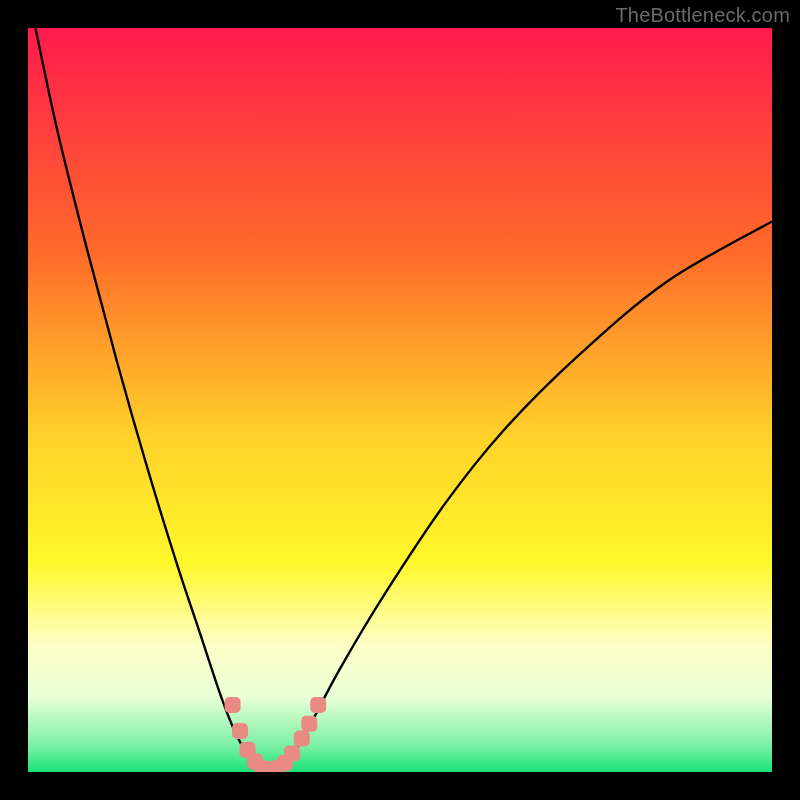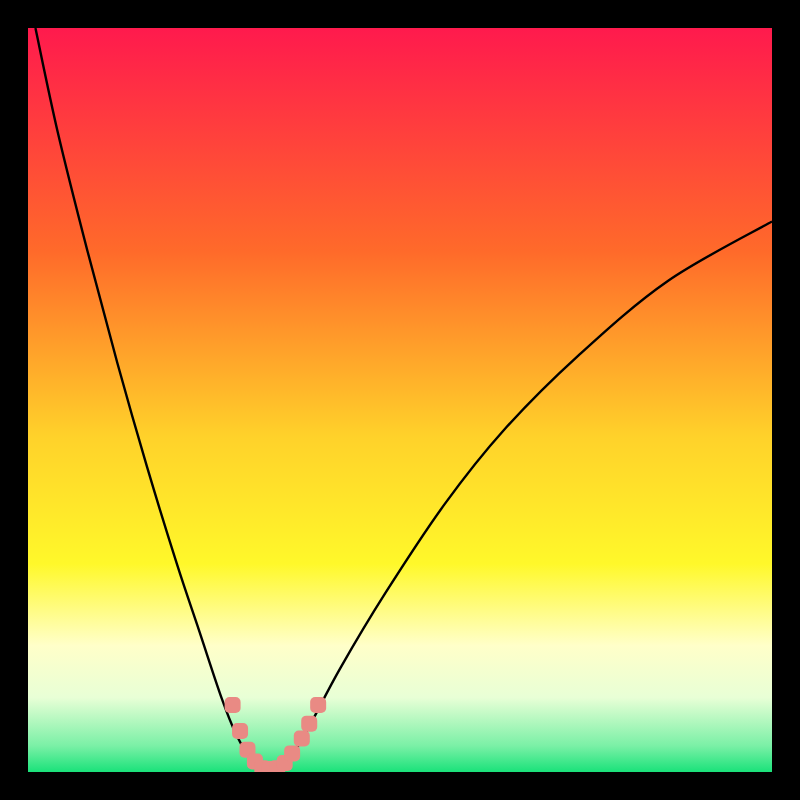--- a/index.html
+++ b/index.html
@@ -33,20 +33,21 @@
     font-weight: 500;
     letter-spacing: 0.2px;
     z-index: 5;
   }
   svg { display: block; }
 </style>
 </head>
 <body>
 
 <div class="frame">
+  <div class="attribution">TheBottleneck.com</div>
   <div class="plot">
     <svg id="chart-svg" width="744" height="744" viewBox="0 0 744 744" preserveAspectRatio="none">
       <defs>
         <linearGradient id="bg-grad" x1="0" y1="0" x2="0" y2="1">
             <stop offset="0.00%" stop-color="#ff1a4d"></stop>
             <stop offset="30.00%" stop-color="#ff6a2a"></stop>
             <stop offset="55.00%" stop-color="#ffd22a"></stop>
             <stop offset="72.00%" stop-color="#fff82a"></stop>
             <stop offset="83.00%" stop-color="#ffffc9"></stop>
             <stop offset="90.00%" stop-color="#e8ffd6"></stop>

